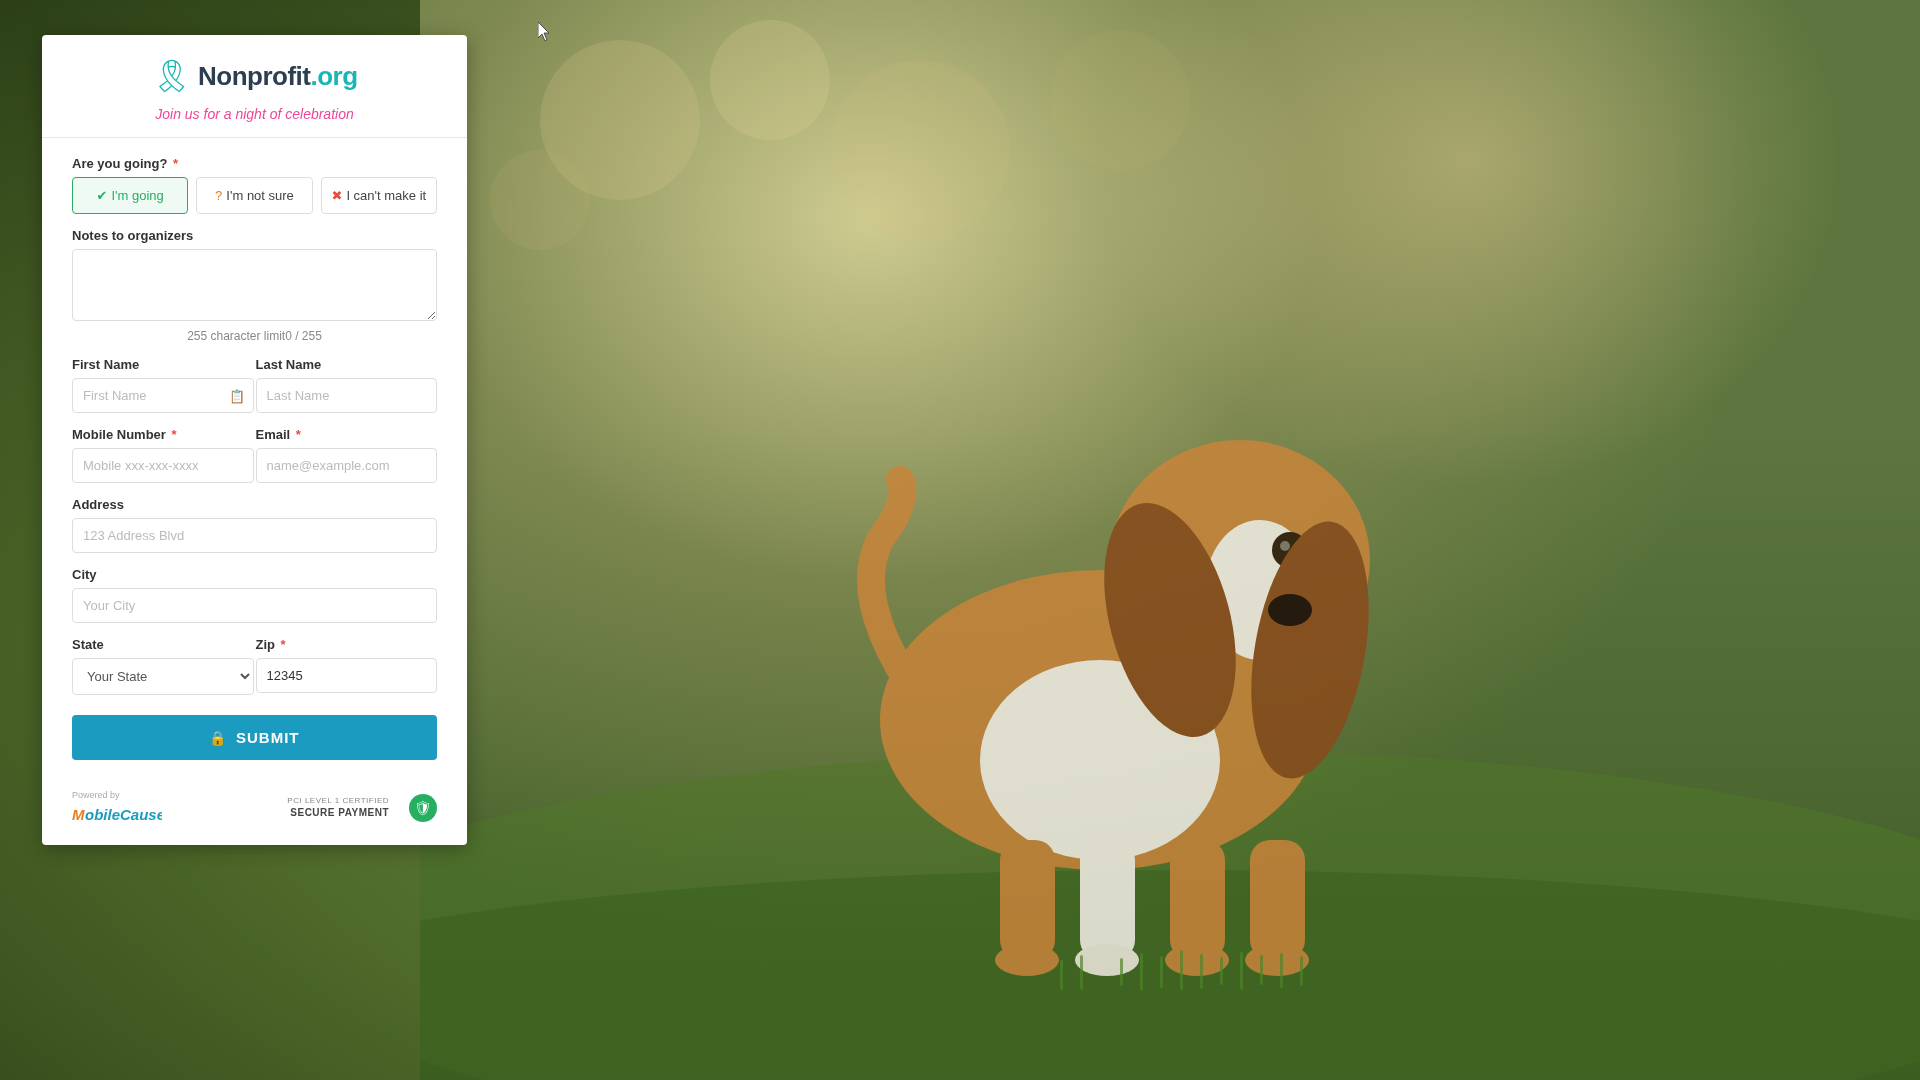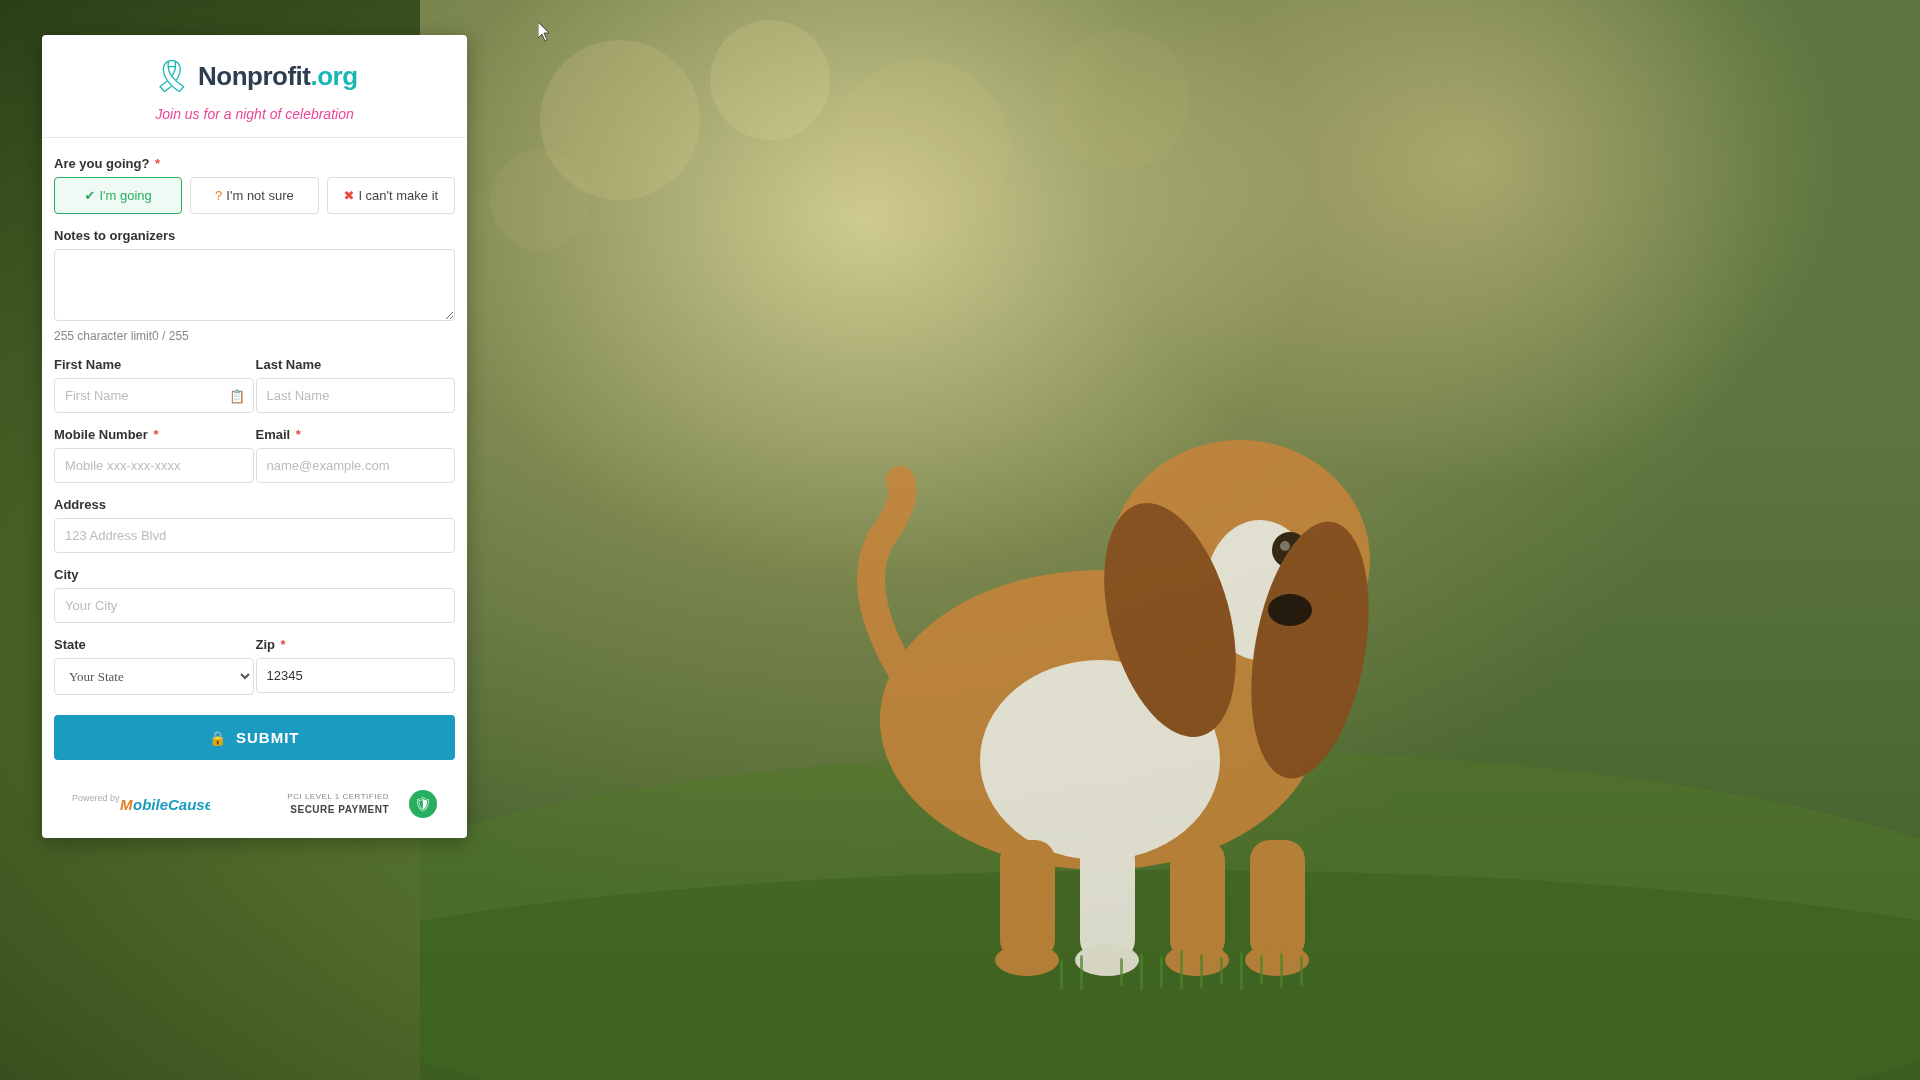--- a/index.html
+++ b/index.html
@@ -78,21 +78,21 @@
       color: #1ab5b5;
     }
 
     .tagline {
       font-size: 14px;
       color: #ec4899;
       font-style: italic;
     }
 
     .form-body {
-      padding: 18px 12px;
+      padding: 18px 30px;
     }
 
     .field-group {
       margin-bottom: 14px;
     }
 
     .field-label {
       font-size: 13px;
       font-weight: 600;
       color: #333;
@@ -146,21 +146,21 @@
       padding: 8px 10px;
       font-size: 13px;
       resize: vertical;
       font-family: inherit;
       color: #333;
       outline: none;
     }
 
     .notes-meta {
       display: flex;
-      justify-content: flex-start;
+      justify-content: center;
       font-size: 12px;
       color: #888;
       margin-top: 4px;
     }
 
     
     .two-col {
       display: flex;
       gap: 2px;
     }
@@ -204,21 +204,21 @@
     }
 
     
     .form-select {
       width: 100%;
       border: 1.5px solid #ddd;
       border-radius: 4px;
       padding: 9px 10px;
       font-size: 13px;
       color: #555;
-      font-family: Liberation Serif, serif;
+      font-family: Liberation Sans, sans-serif;
       outline: none;
       background: #fff;
       appearance: auto;
     }
 
     
     .submit-btn {
       width: 100%;
       background: #1a9bbf;
       color: #fff;
@@ -243,21 +243,21 @@
     
     .form-footer {
       padding: 12px 30px 0 30px;
       display: flex;
       justify-content: space-between;
       align-items: center;
     }
 
     .mobilecause-logo {
       display: flex;
-      flex-direction: row;
+      flex-direction: column;
       align-items: flex-start;
     }
 
     .powered-by {
       font-size: 9px;
       color: #aaa;
       margin-bottom: 3px;
     }
 
     .secure-payment {

